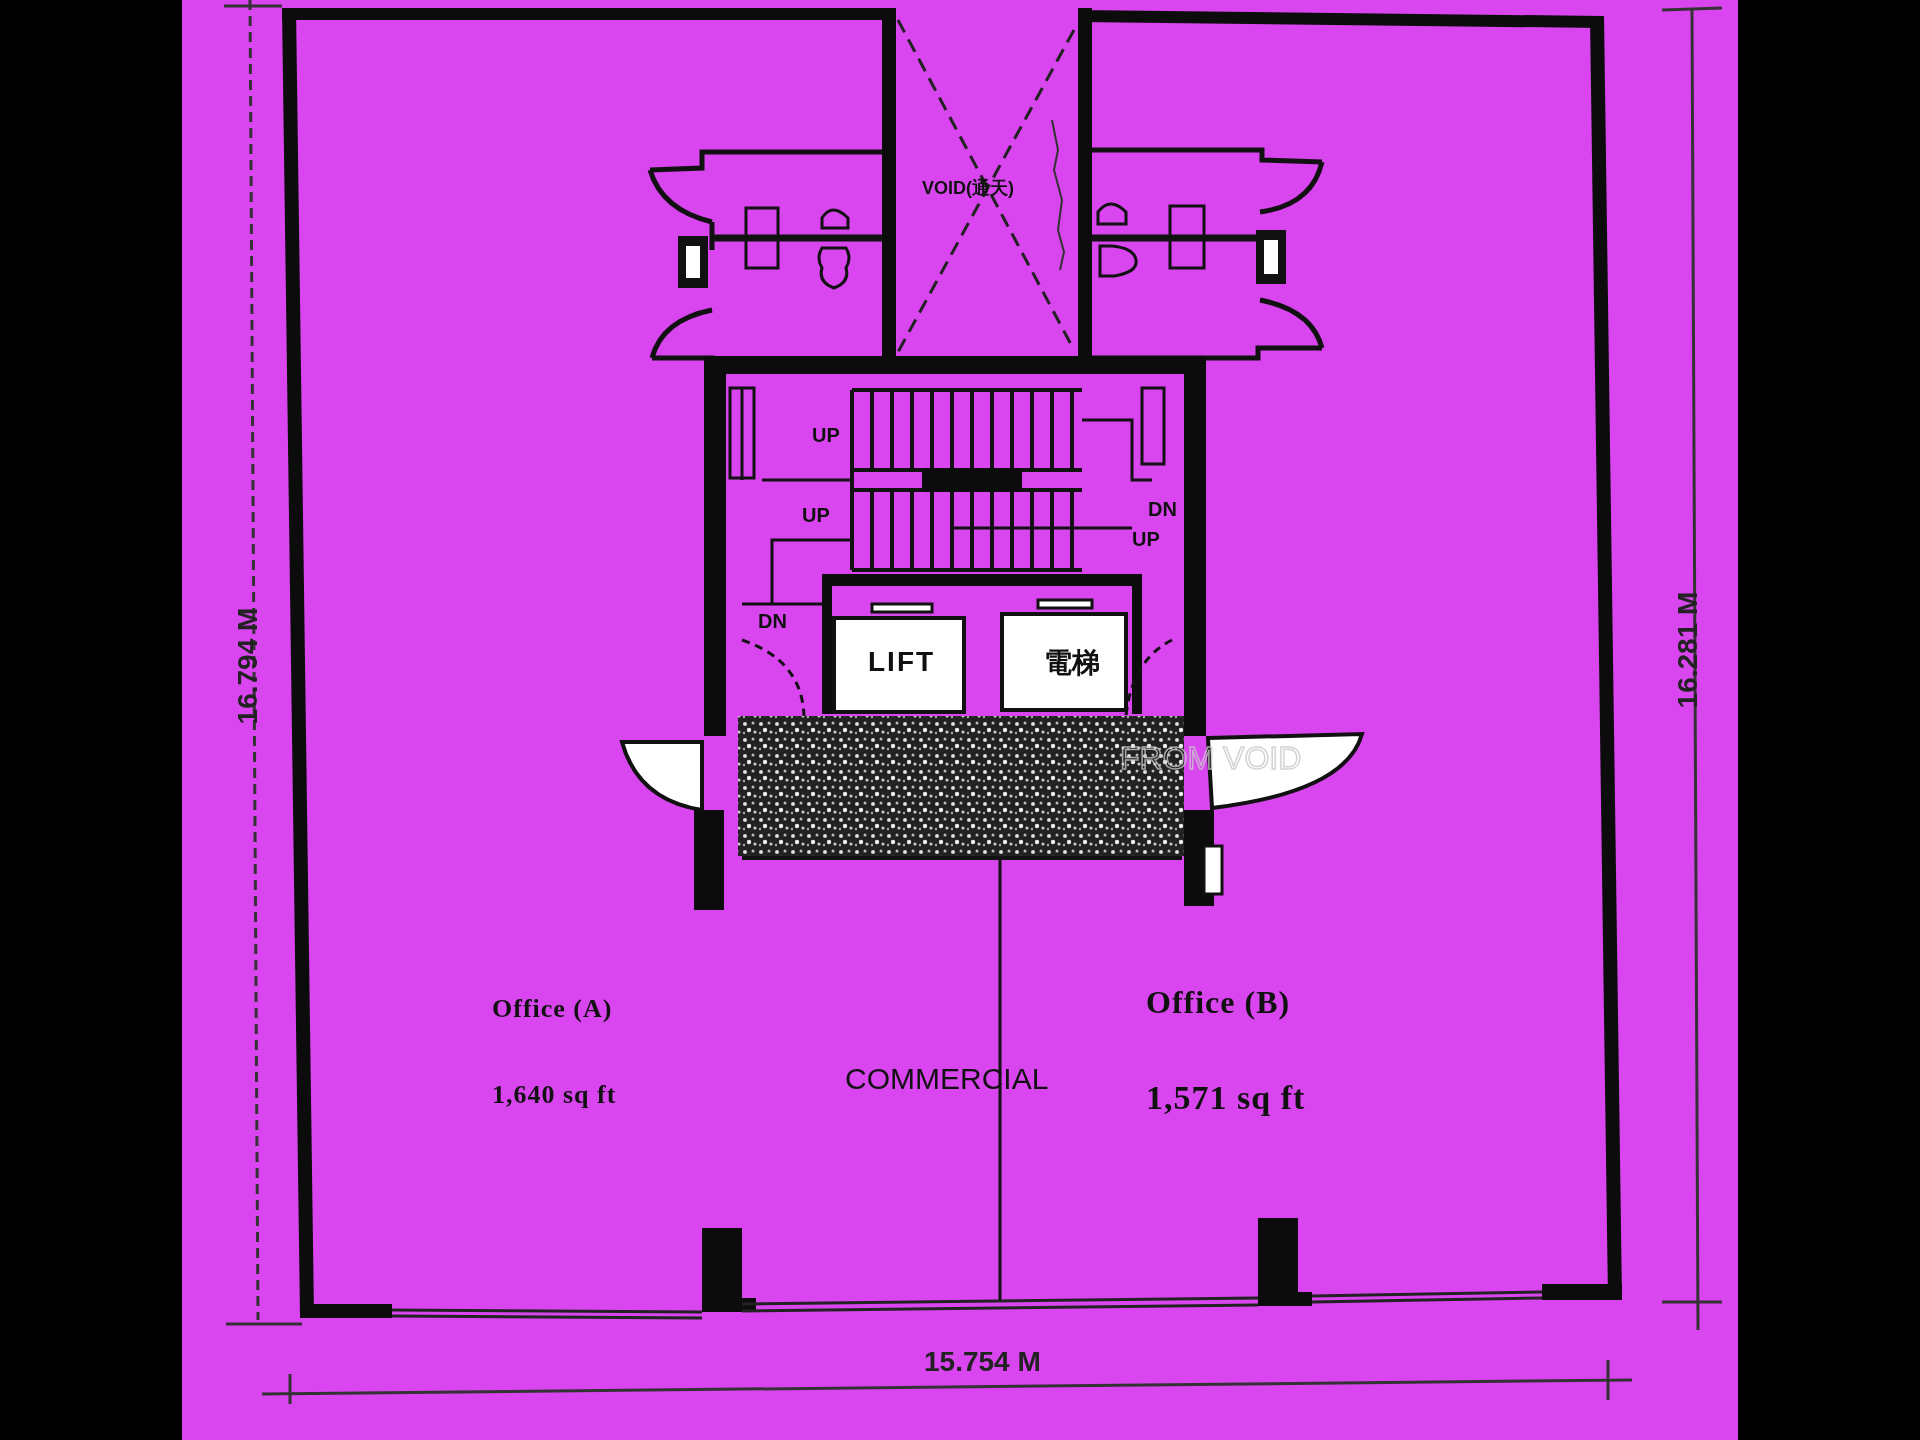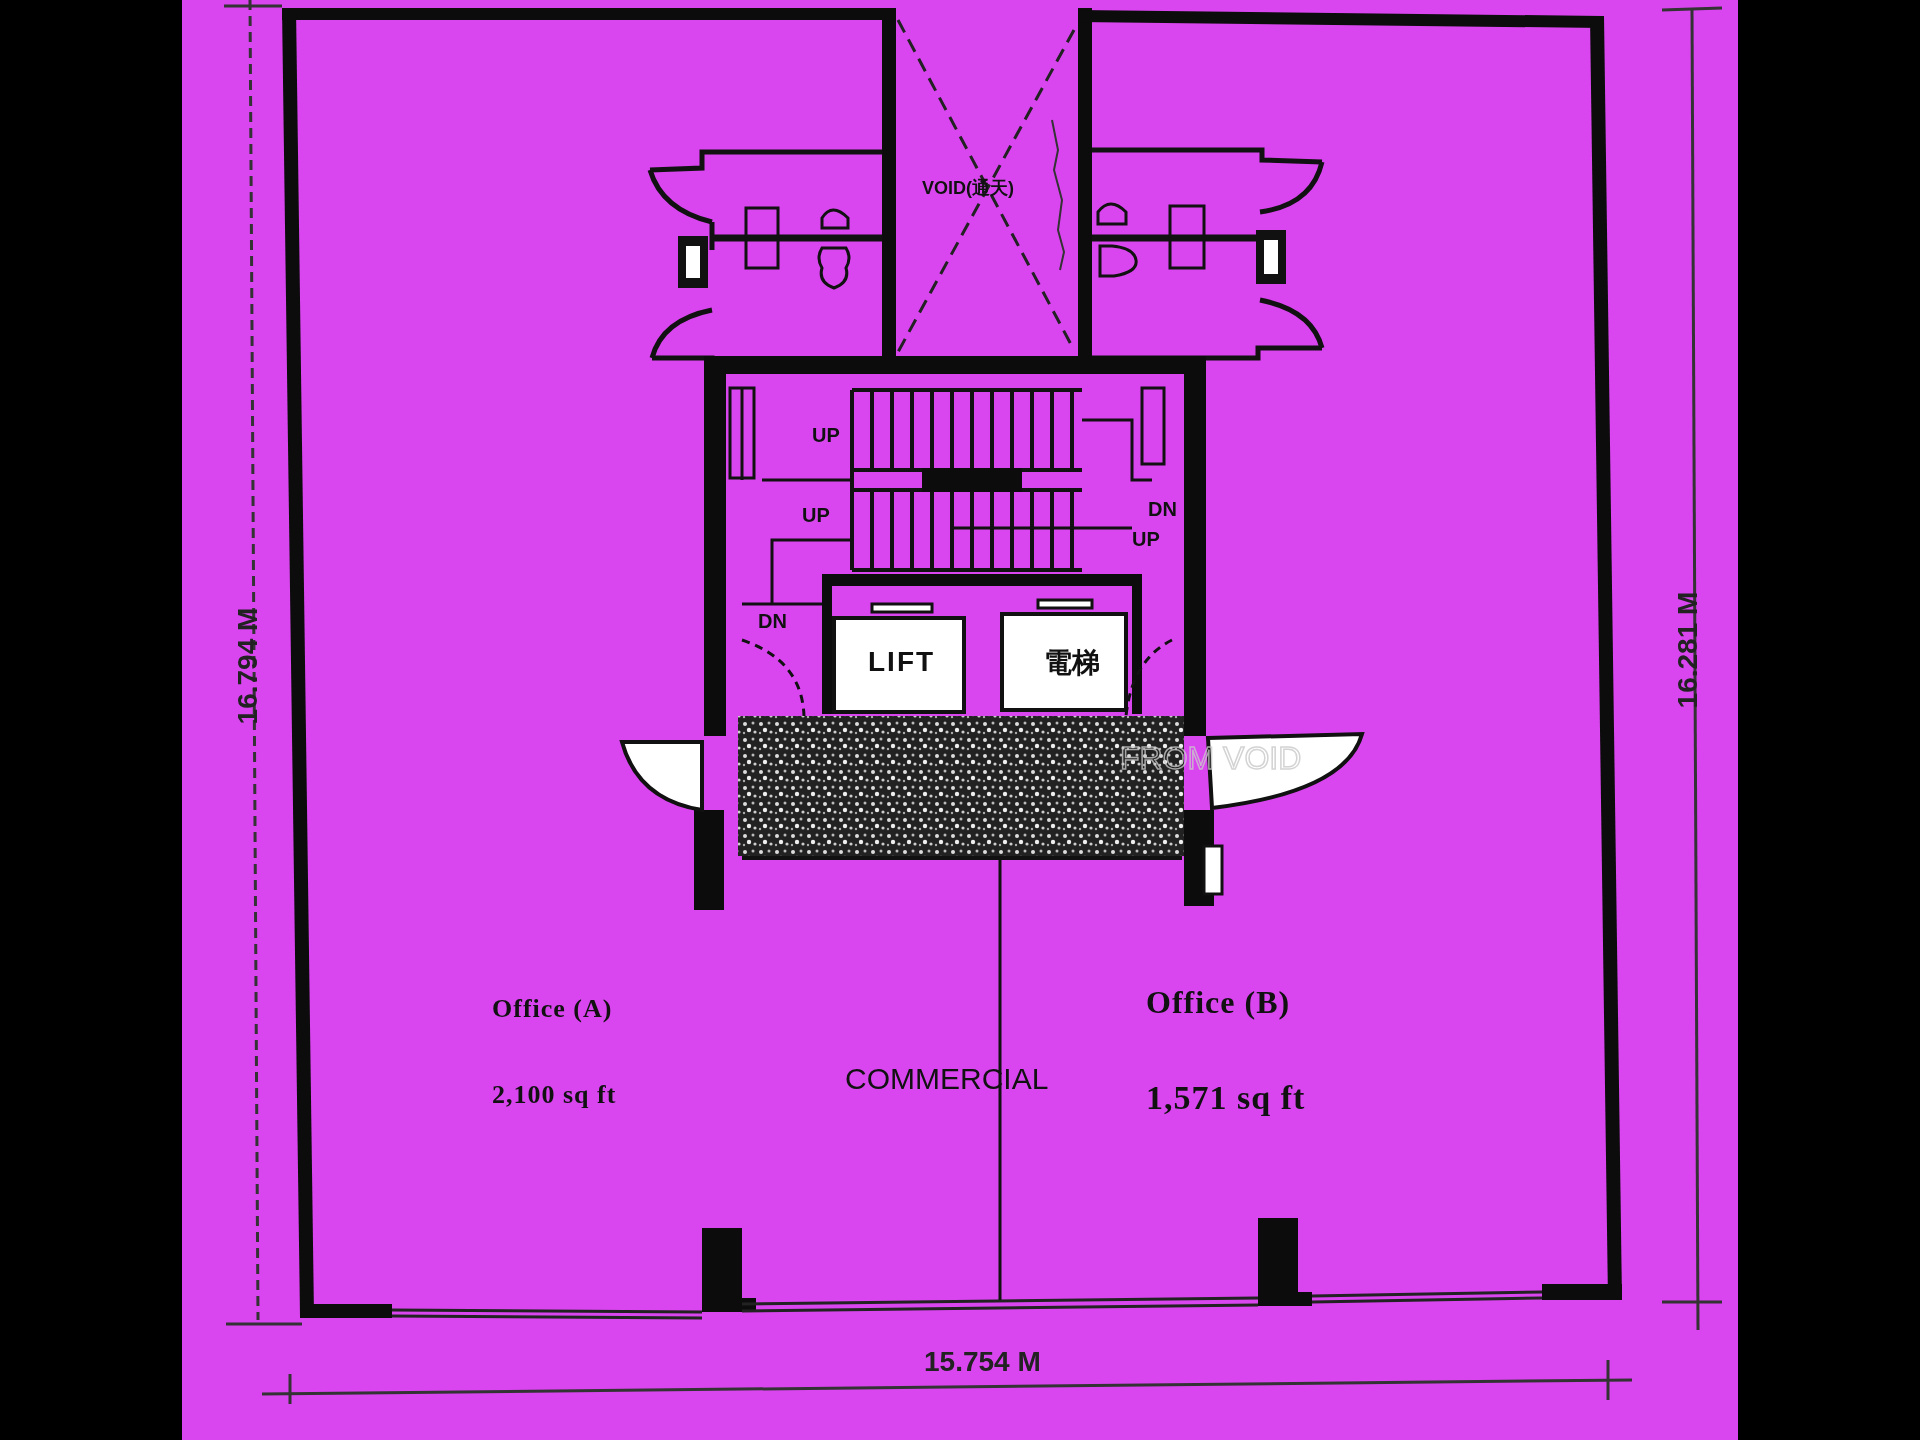--- a/index.html
+++ b/index.html
@@ -192,21 +192,21 @@
   <div class="lbl sans small" style="left:630px;top:424px;">UP</div>
   <div class="lbl sans small" style="left:620px;top:504px;">UP</div>
   <div class="lbl sans small" style="left:950px;top:528px;">UP</div>
   <div class="lbl sans small" style="left:966px;top:498px;">DN</div>
   <div class="lbl sans small" style="left:576px;top:610px;">DN</div>
 
   <div class="lbl sans" style="left:686px;top:646px;font-size:28px;font-weight:bold;letter-spacing:2px;">LIFT</div>
   <div class="lbl sans" style="left:862px;top:644px;font-size:28px;font-weight:bold;">電梯</div>
 
   <div class="lbl serif" style="left:310px;top:994px;font-size:26px;">Office (A)</div>
-  <div class="lbl serif" style="left:310px;top:1080px;font-size:26px;">2,100 sq ft</div>
+  <div class="lbl serif" style="left:310px;top:1080px;font-size:26px;">1,640 sq ft</div>
   <div class="lbl serif" style="left:964px;top:984px;font-size:32px;">Office (B)</div>
   <div class="lbl serif" style="left:964px;top:1044px;font-size:34px;margin-top:35px;">1,571 sq ft</div>
   <div class="lbl sans" style="left:640px;top:1062px;font-size:30px;margin-left:23px;">COMMERCIAL</div>
 
   <div class="lbl dim" style="left:8px;top:650px;transform:rotate(-90deg);transform-origin:center;">16.794 M</div>
   <div class="lbl dim" style="left:1448px;top:634px;transform:rotate(-90deg);transform-origin:center;">16.281 M</div>
   <div class="lbl dim" style="left:742px;top:1346px;">15.754 M</div>
 
   <div class="wm" style="left:938px;top:740px;font-size:32px;-webkit-text-stroke:1.5px rgba(200,200,200,0.8);">FROM VOID</div>
 </div>

